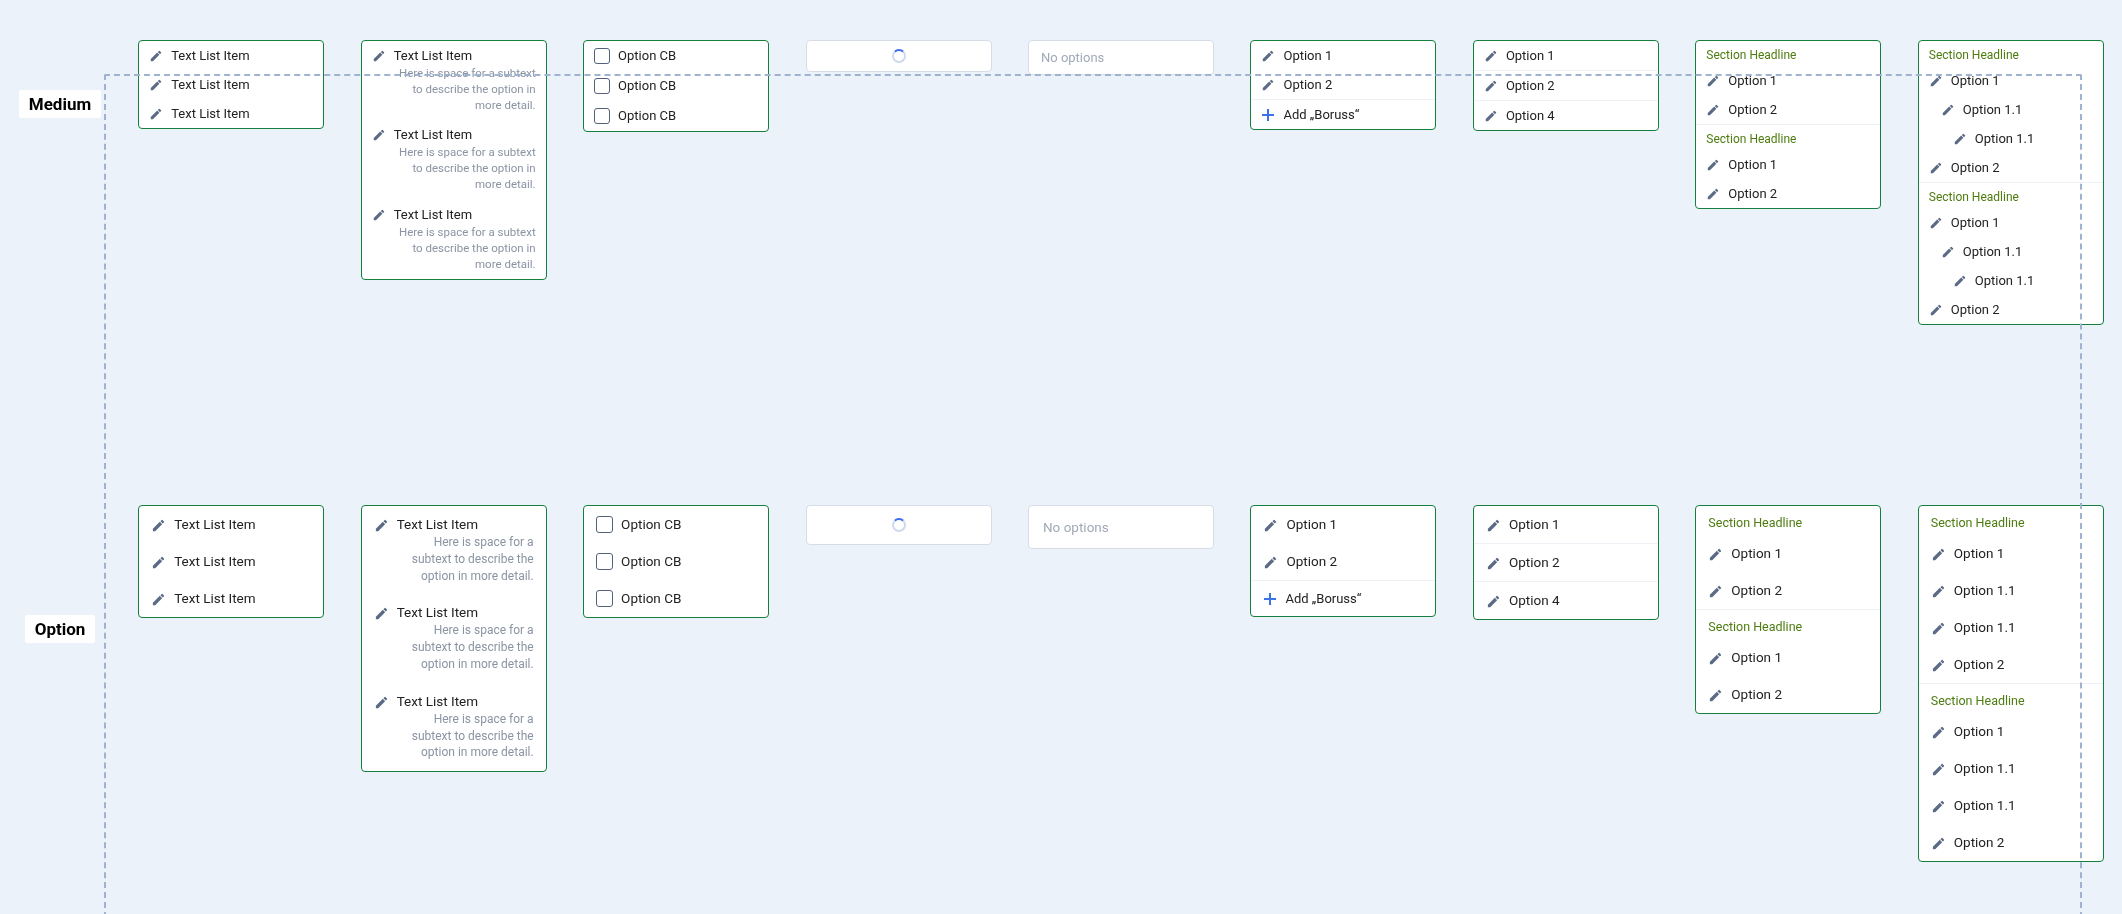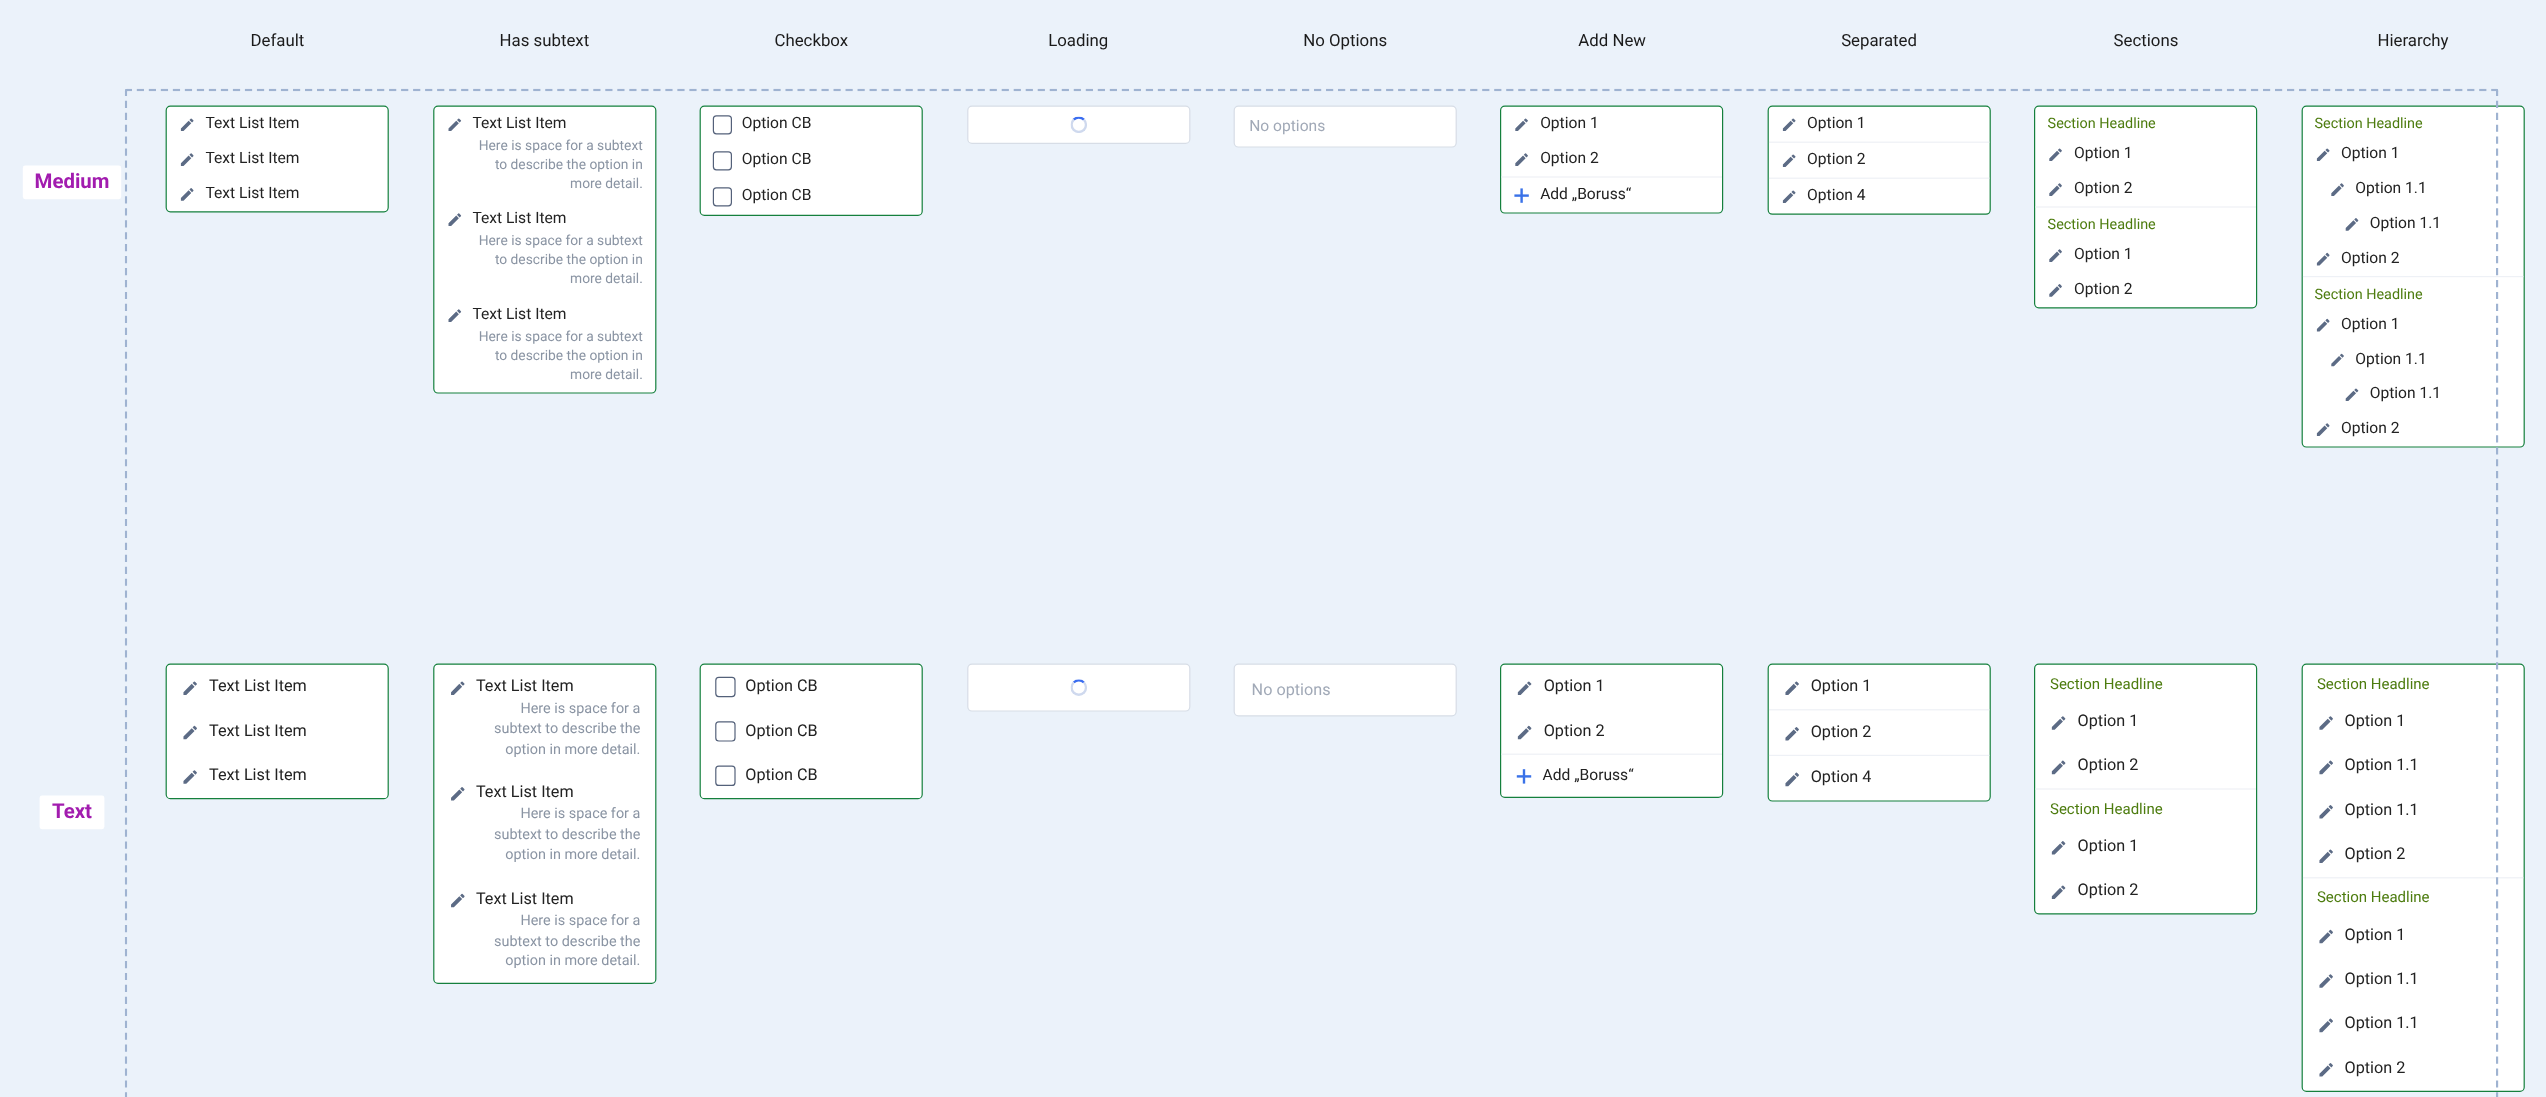--- a/index.html
+++ b/index.html
@@ -39,21 +39,21 @@
   }
   .row-area {
     display: grid;
     grid-template-columns: 120px repeat(9, 1fr);
     padding-top: 40px;
     align-items: start;
   }
   .row-label-wrap { display:flex; align-items:flex-start; padding-top:50px; justify-content:center;}
   .row-label {
     background: #fff;
-    color: #a21caf;
+    color: #000000;
     font-weight: 700;
     font-size: 17px;
     padding: 4px 10px;
     border-radius: 2px;
   }
   .cell { display:flex; justify-content:center; padding: 0 12px; }
   .panel {
     background: #fff;
     border: 1px solid #15803d;
     border-radius: 4px;
@@ -125,32 +125,20 @@
   .indent-2 { padding-left: 34px; }
   .item.indent-1 .icon-pencil, .item.indent-2 .icon-pencil { }
   .row2 { padding-top: 180px; padding-bottom: 60px;}
   svg.pen path { fill:#5c6b85; }
 </style>
 </head>
 <body>
 
 <div class="frame">
 
-  <div class="columns">
-    <div></div>
-    <div class="col-header">Default</div>
-    <div class="col-header">Has subtext</div>
-    <div class="col-header">Checkbox</div>
-    <div class="col-header">Loading</div>
-    <div class="col-header">No Options</div>
-    <div class="col-header">Add New</div>
-    <div class="col-header">Separated</div>
-    <div class="col-header">Sections</div>
-    <div class="col-header">Hierarchy</div>
-  </div>
 
   <div class="dashed-box"></div>
 
   <div class="row-area">
     <div class="row-label-wrap">
         <span class="row-label">Medium</span>
       </div>
 
     <div class="cell">
       <div class="panel">
@@ -351,21 +339,21 @@
                 <path d="M3 17.25V21h3.75L17.81 9.94l-3.75-3.75L3 17.25zM20.71 7.04a1 1 0 0 0 0-1.41l-2.34-2.34a1 1 0 0 0-1.41 0l-1.83 1.83 3.75 3.75 1.83-1.83z"></path>
               </svg></span>
             <span class="txt"><span class="title">Option 2</span></span>
           </div>
       </div>
     </div>
   </div>
 
   <div class="row-area row2">
     <div class="row-label-wrap" style="padding-top:110px;">
-        <span class="row-label">Text</span>
+        <span class="row-label">Option</span>
       </div>
 
     <div class="cell">
       <div class="panel lg">
         <div class="item lg">
             <span class="icon-pencil lg"><svg class="pen" viewBox="0 0 24 24">
                 <path d="M3 17.25V21h3.75L17.81 9.94l-3.75-3.75L3 17.25zM20.71 7.04a1 1 0 0 0 0-1.41l-2.34-2.34a1 1 0 0 0-1.41 0l-1.83 1.83 3.75 3.75 1.83-1.83z"></path>
               </svg></span>
             <span class="txt"><span class="title">Text List Item</span></span>
           </div>

